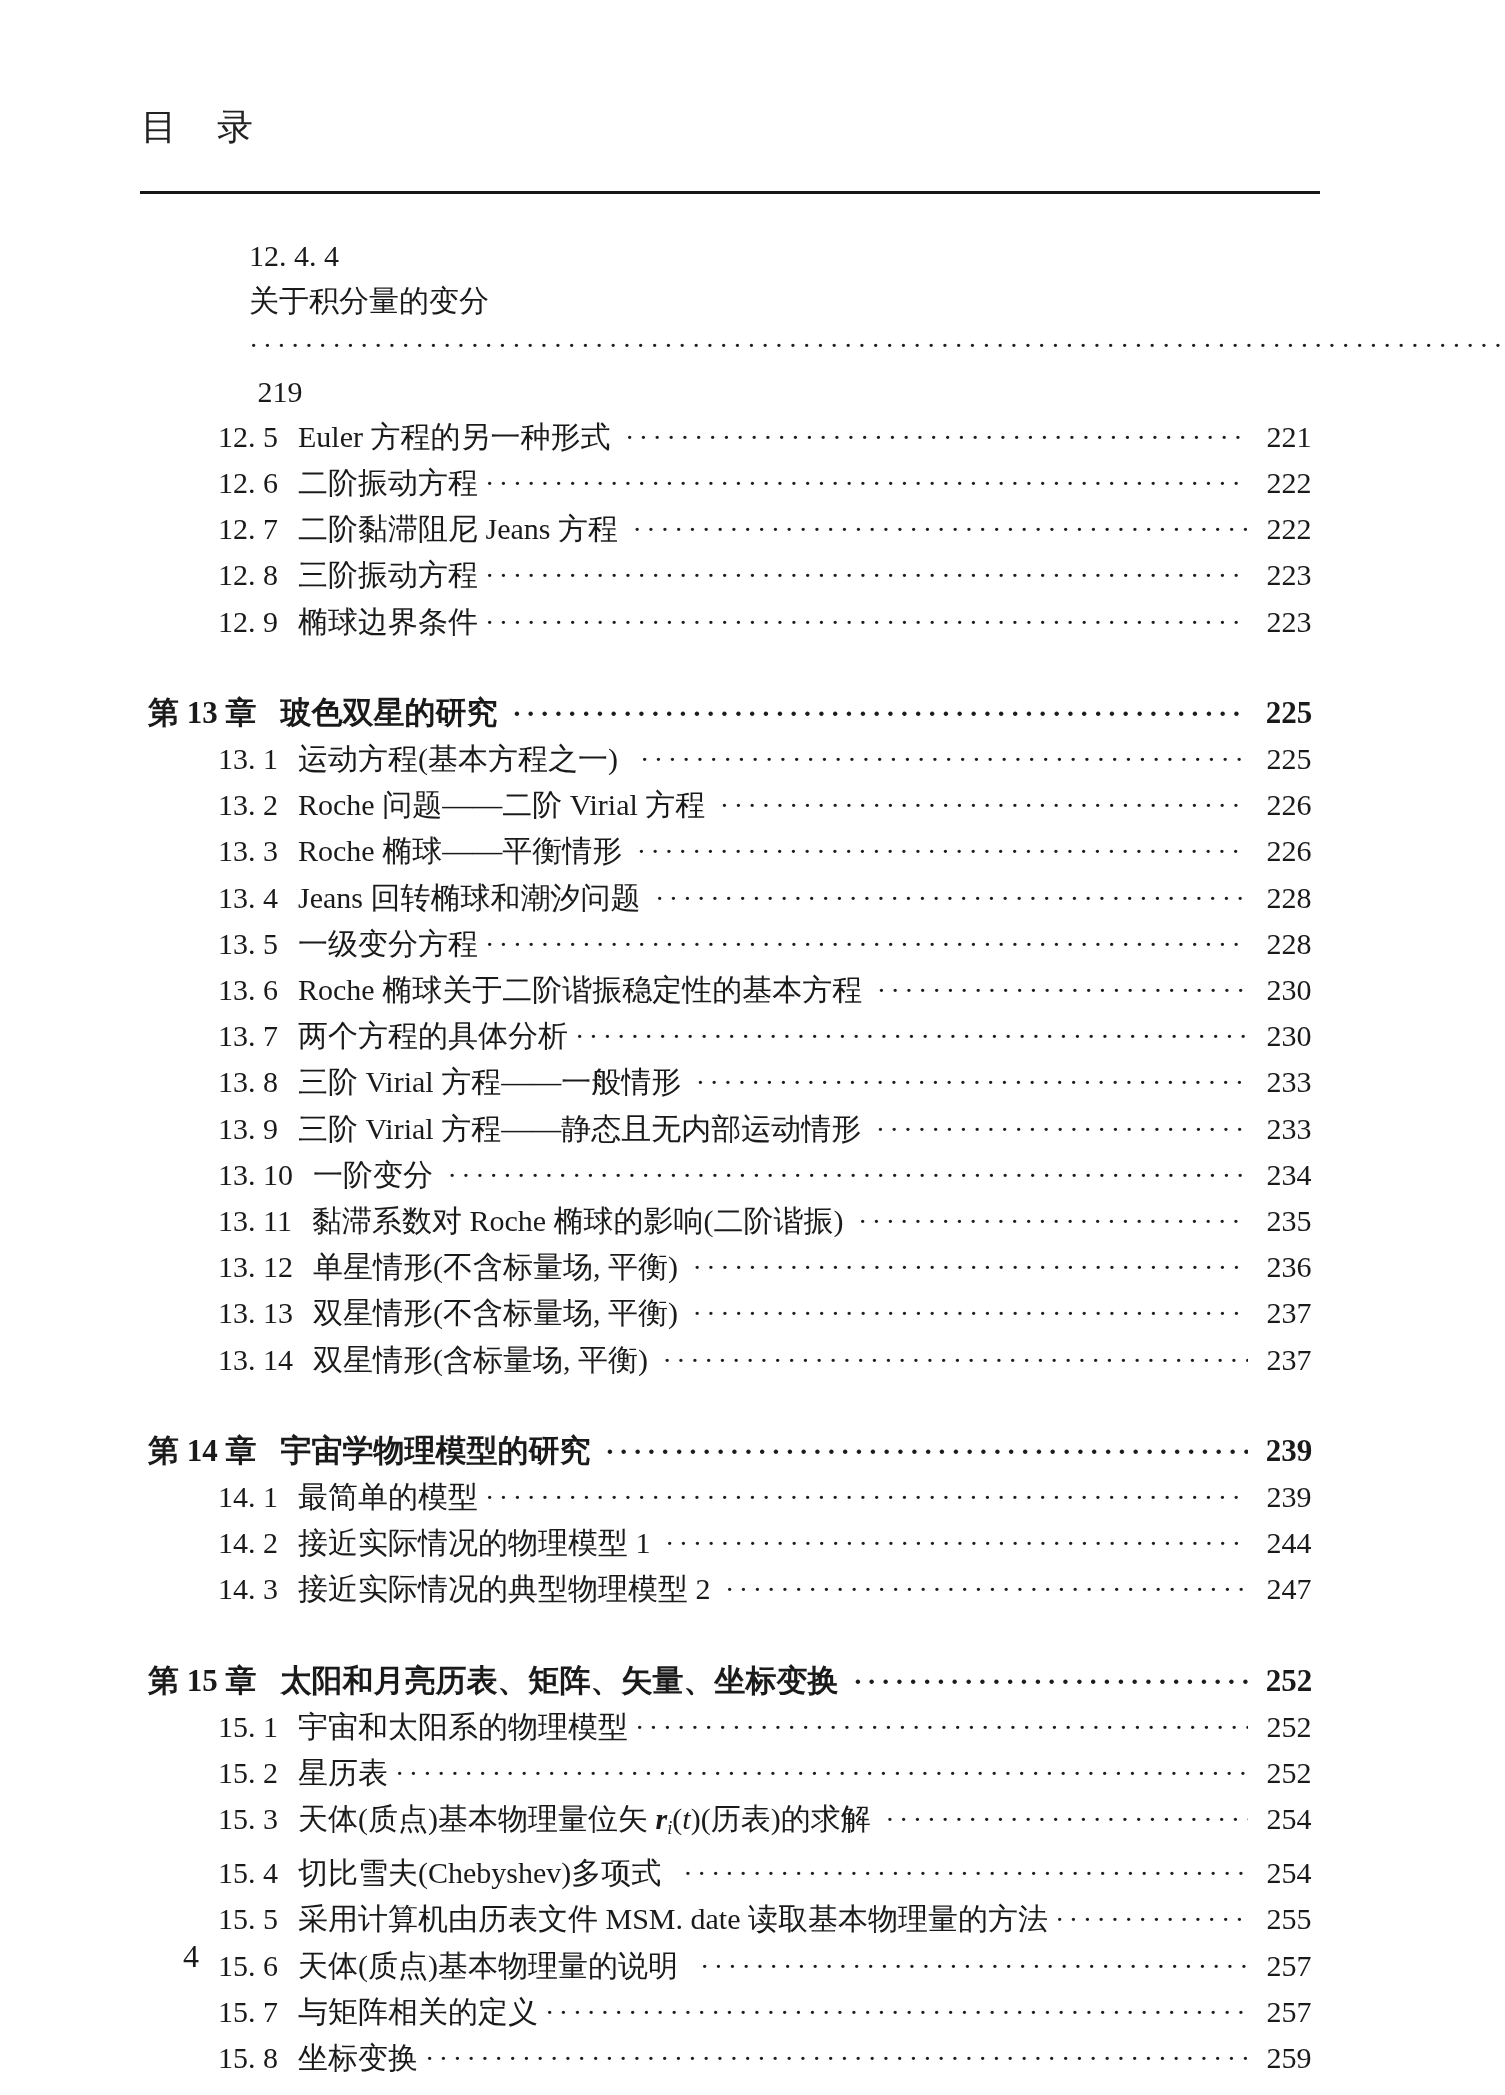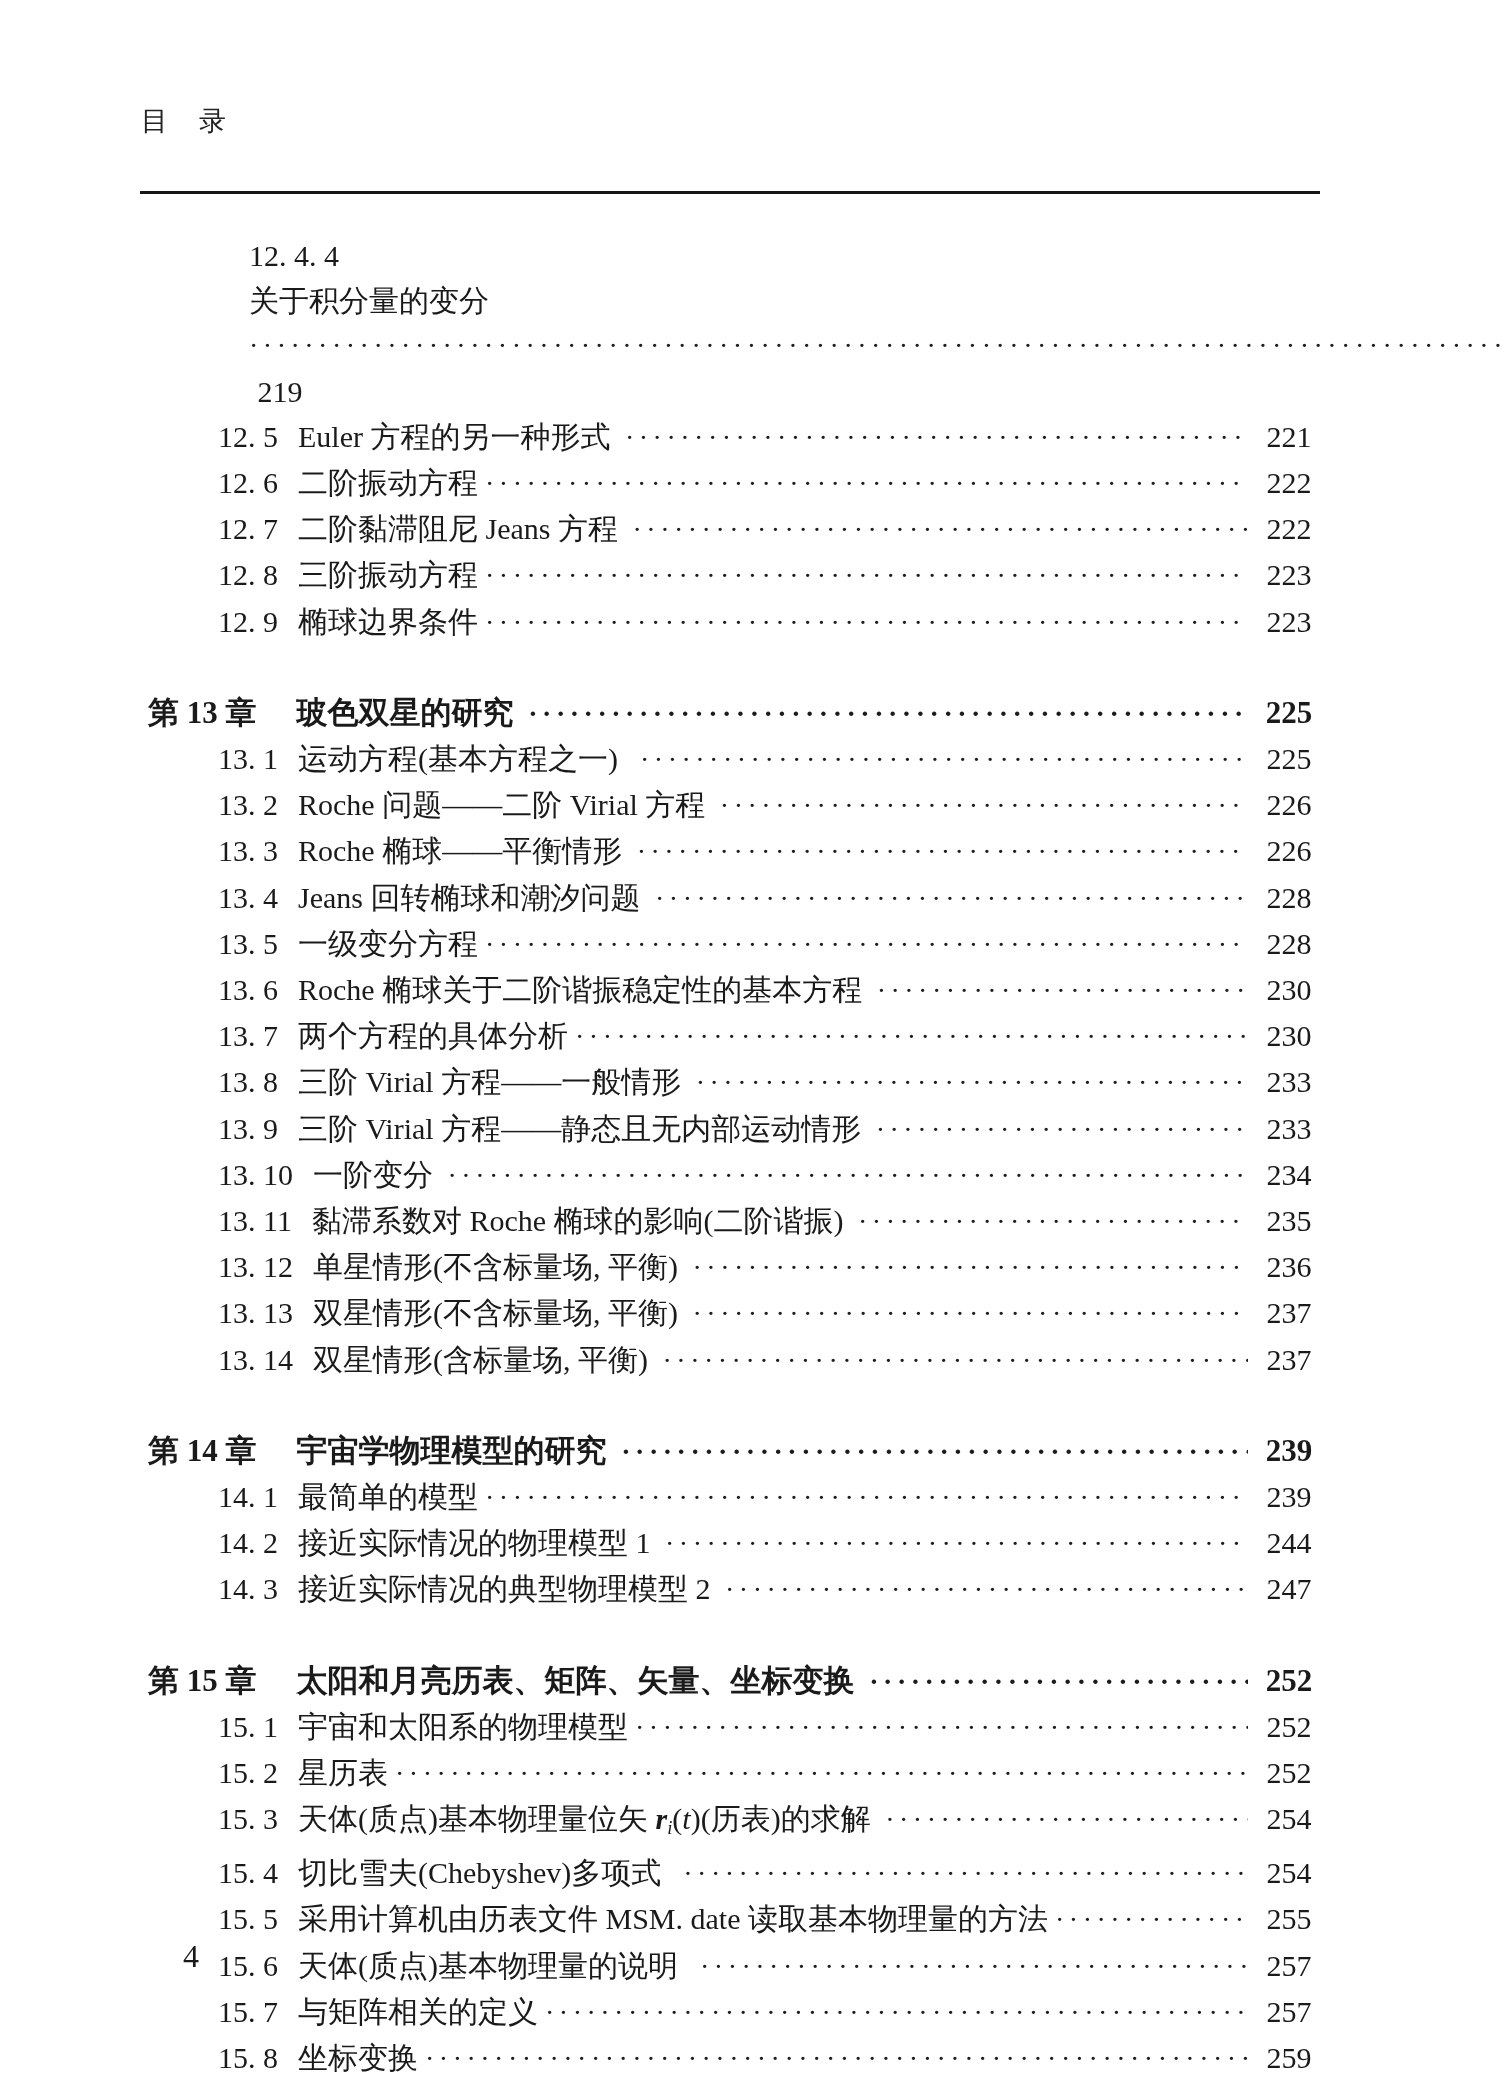--- a/index.html
+++ b/index.html
@@ -14,21 +14,21 @@
     margin: 0 auto;
     background: #ffffff;
     color: #1a1a1a;
     font-family: "Liberation Serif", "DejaVu Serif", serif;
     overflow: hidden;
   }
   .running-head {
     position: absolute;
     left: 141px;
     top: 103px;
-    font-size: 27px;
+    font-size: 36px;
     letter-spacing: 2px;
     color: #222;
   }
   .head-rule {
     position: absolute;
     left: 140px;
     top: 191px;
     width: 1180px;
     height: 3px;
     background: #161616;
@@ -48,21 +48,21 @@
   }
   .row.gap { margin-top: 45px; }
   .row.chapter {
     padding-left: 8px;
     font-weight: 700;
     font-size: 31px;
   }
   .row.section { padding-left: 78px; }
   .row.subsection { padding-left: 102px; flex-direction: column; }
   .num { margin-right: 20px; white-space: pre; }
-  .row.chapter .num { margin-right: 40px; }
+  .row.chapter .num { margin-right: 24px; }
   .title { white-space: pre; }
   .dots {
     flex: 1;
     overflow: hidden;
     white-space: nowrap;
     margin: 0 10px 0 7px;
     font-size: 28px;
     letter-spacing: 4.5px;
     color: #1c1c1c;
   }

